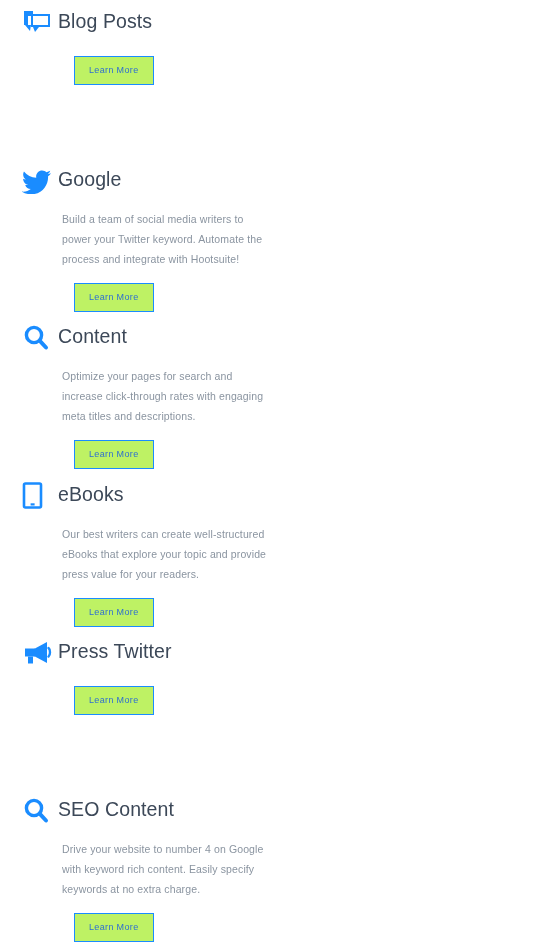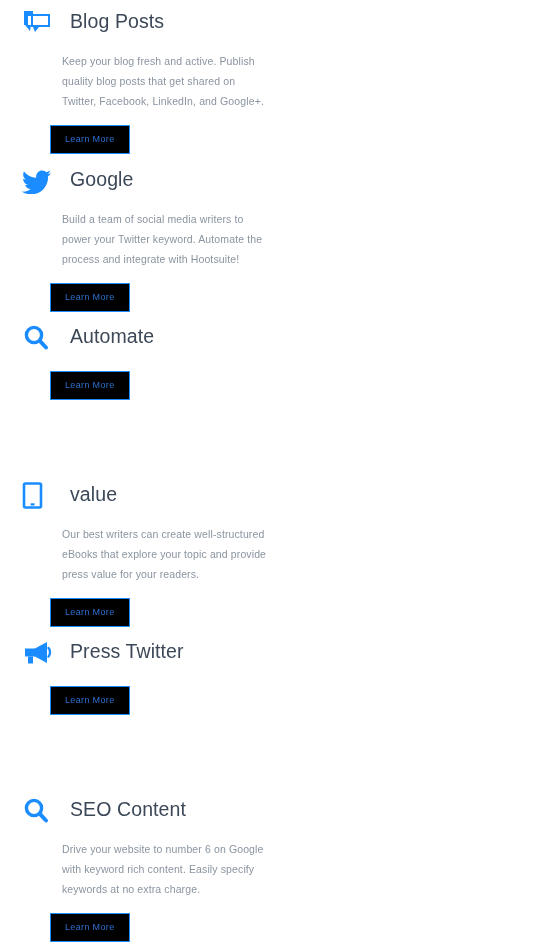--- a/index.html
+++ b/index.html
@@ -27,21 +27,20 @@
   .service-card.col-right { padding-left: 305px; }
 
   .card-inner {
     position: relative;
   }
 
   .card-head {
     display: flex;
     align-items: flex-start;
     height: 36px;
-    gap: 12px;
   }
 
   .card-icon {
     width: 36px;
     min-width: 36px;
     height: 34px;
     display: flex;
     align-items: center;
     justify-content: flex-start;
     color: #1a8cff;
@@ -61,25 +60,25 @@
     margin-left: 40px;
     margin-top: 9px;
     width: 208px;
     font-size: 10.5px;
     line-height: 20px;
     color: #8a94a0;
     letter-spacing: 0.12px;
   }
 
   .card-btn {
-    margin-left: 28px;
+    margin-left: 52px;
     margin-top: 14px;
     display: inline-block;
     border: 1px solid #1a8cff;
-    background: #000000;
+    background: #bef264;
     color: #2f6fd0;
     font-size: 9px;
     font-family: "Liberation Sans", sans-serif;
     letter-spacing: 0.35px;
     padding: 8px 14px 8px 14px;
     min-width: 76px;
     text-align: center;
     cursor: pointer;
     line-height: 11px;
   }
@@ -95,21 +94,20 @@
         <span class="card-icon">
           <svg width="30" height="28" viewBox="0 0 30 28">
             <path d="M2 2 h9 v5 h-5 v9 h3 l-1 6 l-5 -6 h-1 z" fill="#1a8cff"></path>
             <rect x="9" y="5" width="19" height="13" fill="#1a8cff"></rect>
             <rect x="11" y="7" width="15" height="9" fill="#ffffff"></rect>
             <path d="M11 18 h6 l-4 5 z" fill="#1a8cff"></path>
           </svg>
         </span>
         <span class="card-title">Blog Posts</span>
       </div>
-      <div class="card-body">Keep your blog fresh and active. Publish quality blog posts that get shared on Twitter, Facebook, LinkedIn, and Google+.</div>
       <div class="card-btn">Learn More</div>
     </div>
   </div>
 
   <div class="service-card col-right">
     <div class="card-inner">
       <div class="card-head">
         
         
       </div>
@@ -144,22 +142,23 @@
 
   <div class="service-card col-left">
     <div class="card-inner">
       <div class="card-head">
         <span class="card-icon">
           <svg width="28" height="28" viewBox="0 0 28 28">
             <circle cx="12" cy="11" r="7.6" fill="none" stroke="#1a8cff" stroke-width="3.4"></circle>
             <line x1="17.6" y1="16.6" x2="24" y2="23.5" stroke="#1a8cff" stroke-width="4" stroke-linecap="round"></line>
           </svg>
         </span>
-        <span class="card-title">Automate</span>
-      </div>
+        <span class="card-title">Content</span>
+      </div>
+      <div class="card-body">Optimize your pages for search and increase click-through rates with engaging meta titles and descriptions.</div>
       <div class="card-btn">Learn More</div>
     </div>
   </div>
 
   <div class="service-card col-right">
     <div class="card-inner">
       <div class="card-head">
         
         
       </div>
@@ -169,21 +168,21 @@
 
   <div class="service-card col-left">
     <div class="card-inner">
       <div class="card-head">
         <span class="card-icon">
           <svg width="22" height="28" viewBox="0 0 22 28">
             <rect x="2" y="1.5" width="17" height="24" rx="1.5" fill="none" stroke="#1a8cff" stroke-width="2.6"></rect>
             <rect x="8.6" y="21.3" width="4" height="2.2" fill="#1a8cff"></rect>
           </svg>
         </span>
-        <span class="card-title">value</span>
+        <span class="card-title">eBooks</span>
       </div>
       <div class="card-body">Our best writers can create well-structured eBooks that explore your topic and provide press value for your readers.</div>
       <div class="card-btn">Learn More</div>
     </div>
   </div>
 
   <div class="service-card col-right">
     <div class="card-inner">
       <div class="card-head">
         
@@ -224,18 +223,18 @@
     <div class="card-inner">
       <div class="card-head">
         <span class="card-icon">
           <svg width="28" height="28" viewBox="0 0 28 28">
             <circle cx="12" cy="11" r="7.6" fill="none" stroke="#1a8cff" stroke-width="3.4"></circle>
             <line x1="17.6" y1="16.6" x2="24" y2="23.5" stroke="#1a8cff" stroke-width="4" stroke-linecap="round"></line>
           </svg>
         </span>
         <span class="card-title">SEO Content</span>
       </div>
-      <div class="card-body">Drive your website to number 6 on Google with keyword rich content. Easily specify keywords at no extra charge.</div>
+      <div class="card-body">Drive your website to number 4 on Google with keyword rich content. Easily specify keywords at no extra charge.</div>
       <div class="card-btn">Learn More</div>
     </div>
   </div>
 
 </div>
 
 </body></html>

